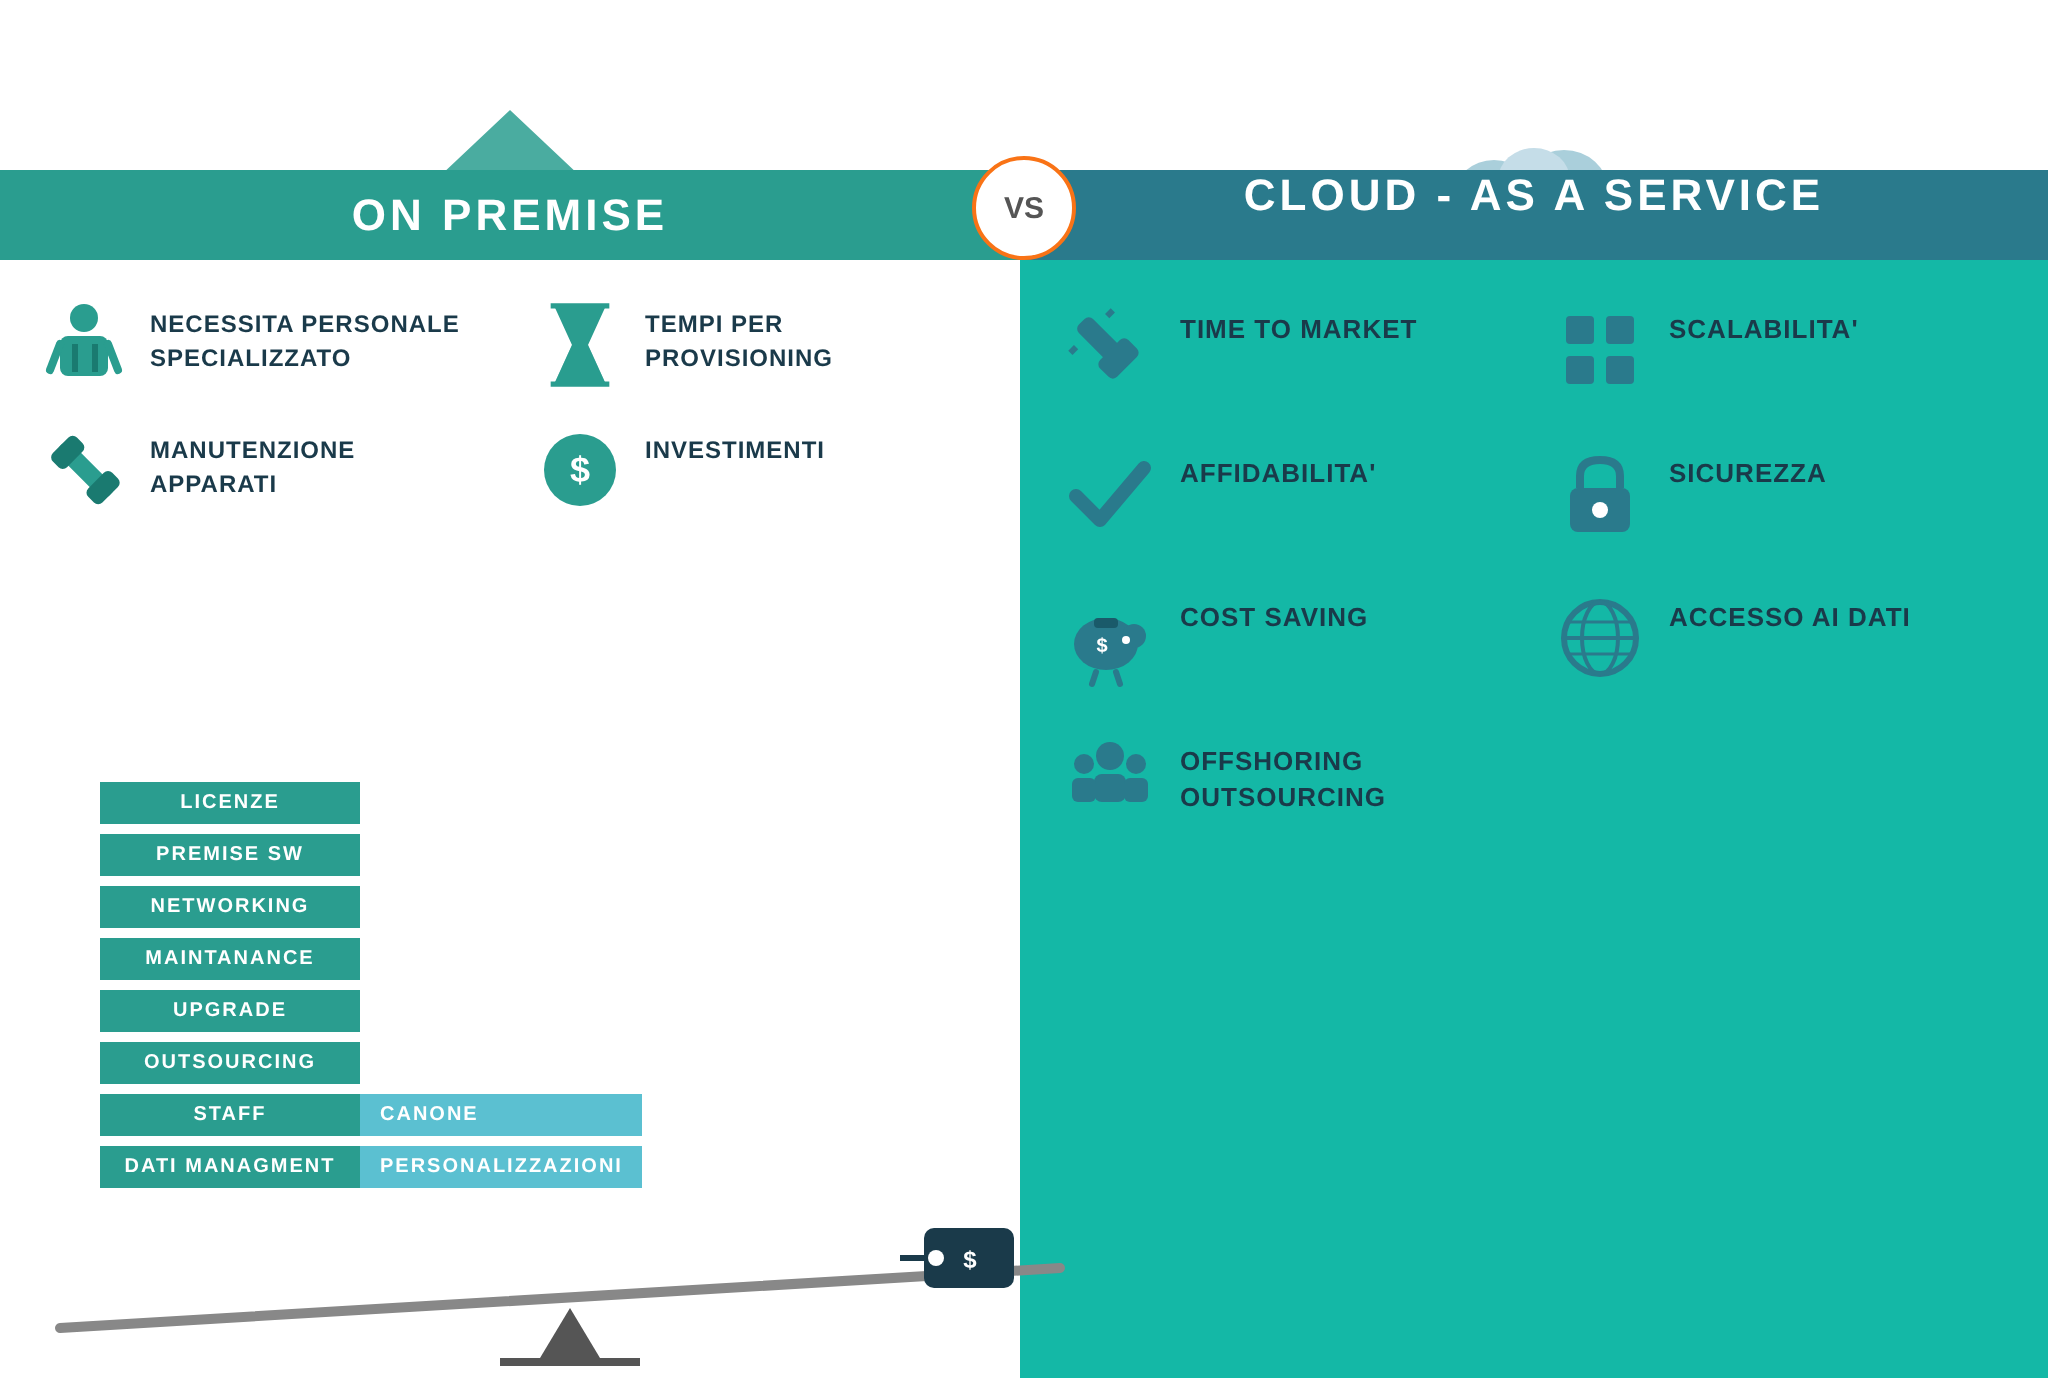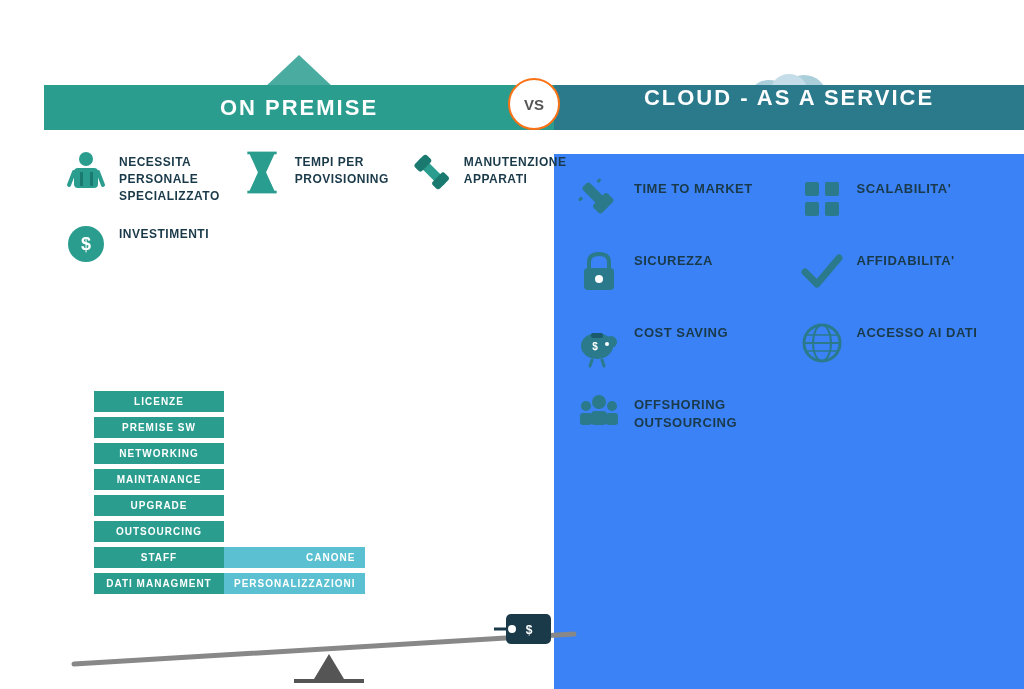--- a/index.html
+++ b/index.html
@@ -11,21 +11,20 @@
       overflow: hidden;
       position: relative;
     }
 
     .main-container {
       width: 1024px;
       height: 689px;
       display: flex;
       flex-direction: column;
       position: relative;
-      padding-left: 44px;
     }
 
     
     .header-row {
       display: flex;
       width: 100%;
       height: 130px;
       position: relative;
       align-items: flex-end;
     }
@@ -101,31 +100,30 @@
       width: 510px;
       background: #fff;
       padding: 20px 15px 0 20px;
       position: relative;
       display: flex;
       flex-direction: column;
     }
 
     .content-right {
       flex: 1;
-      background: #3b82f6;
+      background: #14b8a6;
       padding: 20px 15px 0 20px;
       display: flex;
       flex-direction: column;
-      margin-top: 24px;
     }
 
     
     .features-grid {
       display: grid;
-      grid-template-columns: 1fr 1fr 1fr;
+      grid-template-columns: 1fr 1fr;
       gap: 18px 20px;
       margin-bottom: 10px;
     }
 
     .feature-item {
       display: flex;
       align-items: flex-start;
       gap: 10px;
     }
 
@@ -172,21 +170,21 @@
       min-width: 130px;
     }
 
     .cost-bar-right {
       background: #5bc0d1;
       color: white;
       font-size: 10px;
       font-weight: bold;
       letter-spacing: 1px;
       padding: 5px 10px;
-      text-align: right;
+      text-align: left;
       min-width: 130px;
     }
 
     
     .right-features-grid {
       display: grid;
       grid-template-columns: 1fr 1fr;
       gap: 22px 10px;
     }
 
@@ -373,35 +371,35 @@
               <rect x="8" y="28" width="14" height="14" rx="2" fill="#2a7a8c"></rect>
               <rect x="28" y="28" width="14" height="14" rx="2" fill="#2a7a8c"></rect>
             </svg>
           </div>
           <div class="right-feature-label">SCALABILITA'</div>
         </div>
 
         <div class="right-feature-item">
           <div class="right-feature-icon">
             <svg viewBox="0 0 50 50" width="50" height="50">
+              <polyline points="8,26 20,38 42,12" stroke="#2a7a8c" stroke-width="7" fill="none" stroke-linecap="round" stroke-linejoin="round"></polyline>
+            </svg>
+          </div>
+          <div class="right-feature-label">AFFIDABILITA'</div>
+        </div>
+
+        <div class="right-feature-item">
+          <div class="right-feature-icon">
+            <svg viewBox="0 0 50 50" width="50" height="50">
               <rect x="10" y="22" width="30" height="22" rx="4" fill="#2a7a8c"></rect>
               <path d="M15,22 L15,16 Q15,8 25,8 Q35,8 35,16 L35,22" stroke="#2a7a8c" stroke-width="4" fill="none"></path>
               <circle cx="25" cy="33" r="4" fill="white"></circle>
             </svg>
           </div>
           <div class="right-feature-label">SICUREZZA</div>
-        </div>
-
-        <div class="right-feature-item">
-          <div class="right-feature-icon">
-            <svg viewBox="0 0 50 50" width="50" height="50">
-              <polyline points="8,26 20,38 42,12" stroke="#2a7a8c" stroke-width="7" fill="none" stroke-linecap="round" stroke-linejoin="round"></polyline>
-            </svg>
-          </div>
-          <div class="right-feature-label">AFFIDABILITA'</div>
         </div>
 
 
         <div class="right-feature-item">
           <div class="right-feature-icon">
             <svg viewBox="0 0 50 50" width="50" height="50">
               <ellipse cx="23" cy="28" rx="16" ry="13" fill="#2a7a8c"></ellipse>
               <circle cx="37" cy="24" r="6" fill="#2a7a8c"></circle>
               <rect x="17" y="15" width="12" height="5" rx="2" fill="#1a5a6a"></rect>
               <line x1="18" y1="42" x2="16" y2="48" stroke="#2a7a8c" stroke-width="3" stroke-linecap="round"></line>

